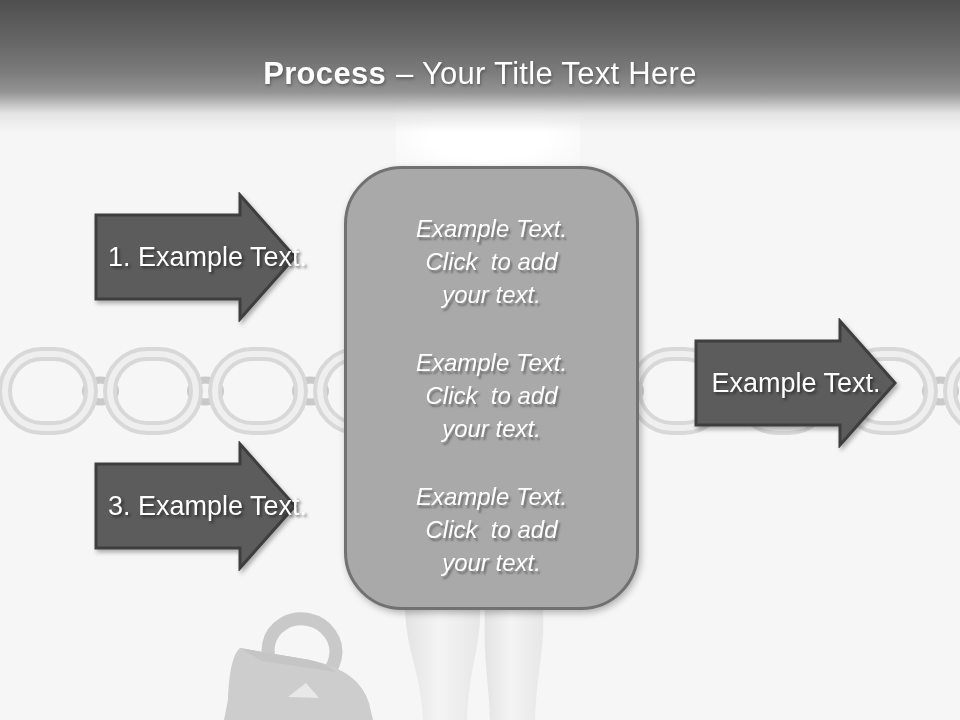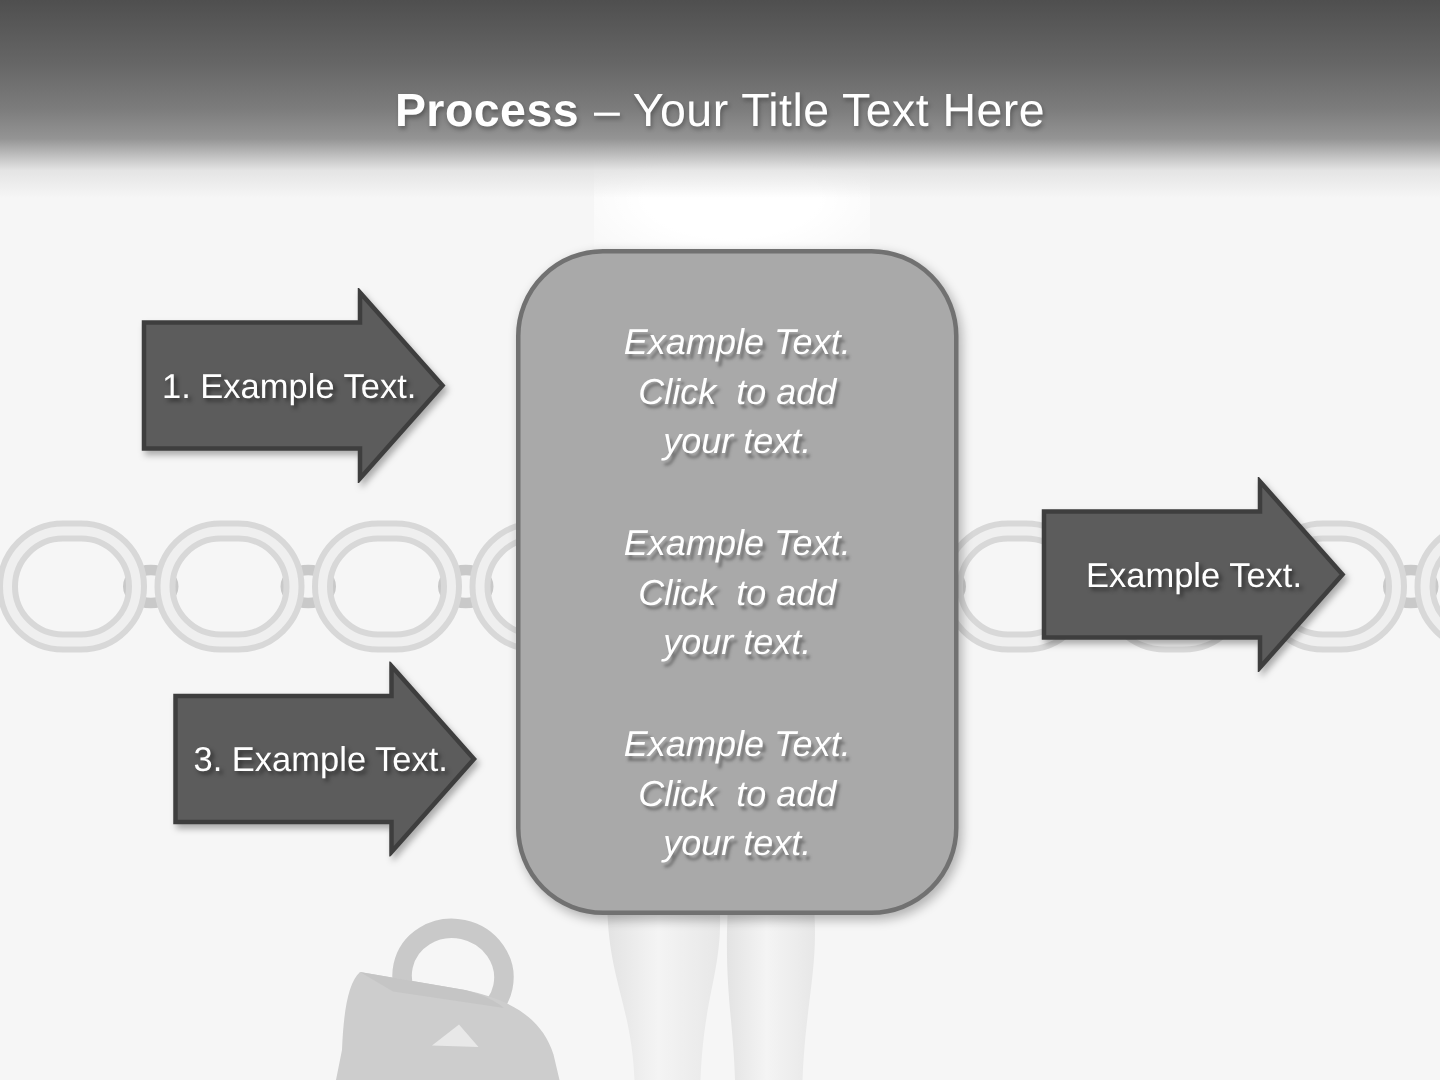--- a/index.html
+++ b/index.html
@@ -26,25 +26,25 @@
   .chain{position:absolute;left:0;top:325px;width:1050px;height:140px;z-index:1;}
   .ring-outer{fill:none;stroke:var(--chain,#d8d8d8);stroke-width:14px;}
   .ring-inner{fill:none;stroke:#efefef;stroke-width:6px;}
   .connector{fill:#f5f5f5;stroke:#c9c9c9;stroke-width:7px;}
 
   
   .arrow{position:absolute;width:204px;height:130px;z-index:3;}
   .arrow svg{position:absolute;left:0;top:0;filter:drop-shadow(2px 3px 2px rgba(0,0,0,.3));}
   .arrow polygon{fill:var(--arrow-fill,#5c5c5c);stroke:var(--arrow-outline,#3e3e3e);stroke-width:3;stroke-linejoin:miter;}
   .arrow .label{position:absolute;left:14px;top:0;height:130px;display:flex;align-items:center;
-    color:#fff;font-size:23px;text-shadow:2px 2px 3px rgba(0,0,0,.5);white-space:pre;}
+    color:#fff;font-size:27px;text-shadow:2px 2px 3px rgba(0,0,0,.5);white-space:pre;}
   .arrow.centered .label{left:0;width:204px;justify-content:center;}
   .arrow-1{left:94px;top:192px;}
   .arrow-2{left:94px;top:318px;}
-  .arrow-3{left:94px;top:441px;margin-left:21px;}
+  .arrow-3{left:94px;top:441px;}
   .arrow-right{left:694px;top:318px;}
 
   
   .center-box{position:absolute;left:344px;top:166px;width:295px;height:444px;z-index:4;
     box-sizing:border-box;background:var(--box-fill,#a9a9a9);
     border:3px solid var(--box-outline,#717171);border-radius:58px;
     box-shadow:2px 3px 7px rgba(0,0,0,.28);
     display:flex;flex-direction:column;gap:35px;padding:43px 18px 20px;}
   .box-block{color:#fff;font-style:italic;font-size:24px;line-height:33px;text-align:center;
     text-shadow:2px 3px 2px rgba(60,60,60,.5);}

